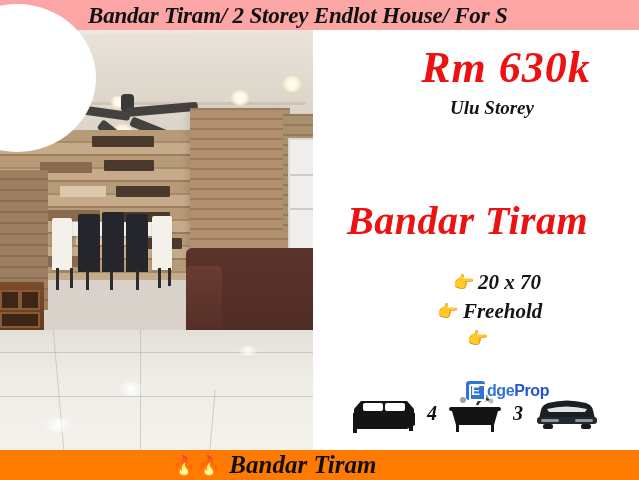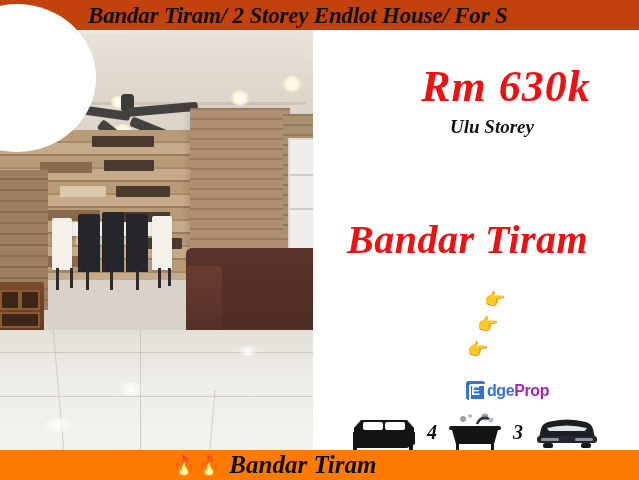--- a/index.html
+++ b/index.html
@@ -16,21 +16,21 @@
     height: 480px;
     overflow: hidden;
     background: #ffffff;
   }
 
   
   .top-banner {
     position: absolute;
     left: 0; top: 0;
     width: 639px; height: 30px;
-    background: #c2410c;
+    background: #fca5a5;
     z-index: 6;
   }
   .top-banner-text {
     position: absolute;
     left: 88px; top: 1px;
     white-space: nowrap;
     font-family: "Liberation Serif", serif;
     font-weight: bold;
     font-style: italic;
     font-size: 23px;
@@ -183,21 +183,21 @@
     position: absolute; background: rgba(180,176,166,0.55);
   }
   .floor-glow {
     position: absolute; border-radius: 50%;
     background: radial-gradient(circle, rgba(255,255,255,0.95) 0%, rgba(255,255,255,0.45) 45%, rgba(255,255,255,0) 100%);
   }
 
   
   .info-panel {
     position: absolute;
-    left: 313px; top: 45px;
+    left: 313px; top: 26px;
     width: 326px; height: 420px;
     background: #ffffff;
     z-index: 3;
   }
   .price {
     position: absolute; left: 0; top: 18px; width: 326px;
     text-align: center;
     font-family: "Liberation Serif", serif;
     font-weight: bold; font-style: italic;
     font-size: 44px; line-height: 48px;
@@ -282,21 +282,21 @@
     font-family: "Liberation Sans", sans-serif;
     font-weight: bold; font-size: 13px; color: #ffffff;
     line-height: 19px;
   }
   .ep-dge {
     font-family: "Liberation Sans", sans-serif;
     font-weight: bold; font-size: 16px; color: #2b6fd6; letter-spacing: -0.4px;
   }
   .ep-prop {
     font-family: "Liberation Sans", sans-serif;
-    font-weight: bold; font-size: 16px; color: #a21caf; letter-spacing: -0.4px;
+    font-weight: bold; font-size: 16px; color: #1d4ed8; letter-spacing: -0.4px;
   }
 
   
   .agent-badge {
     position: absolute;
     left: -62px; top: 4px;
     width: 158px; height: 148px;
     background: #ffffff;
     border-radius: 50%;
     z-index: 7;
@@ -407,23 +407,25 @@
   </div>
 
   <div class="info-panel">
     <div class="price">Rm 630k</div>
     <div class="locality">Ulu Storey</div>
     <div class="headline">Bandar Tiram</div>
 
     <div class="feature-list">
       <div class="feature f1">
         <span class="hand">👉</span>
+        <span>20 x 70</span>
       </div>
       <div class="feature f2">
         <span class="hand">👉</span>
+        <span>Freehold</span>
       </div>
       <div class="feature f3">
         <span class="hand">👉</span>
       </div>
     </div>
 
     <div class="stats">
 
       <svg class="icon-bed" width="66" height="44" viewBox="0 0 66 44">
         <path d="M3 18 L10 10 L56 10 L63 18 L63 22 L3 22 Z" fill="#141414"></path>

